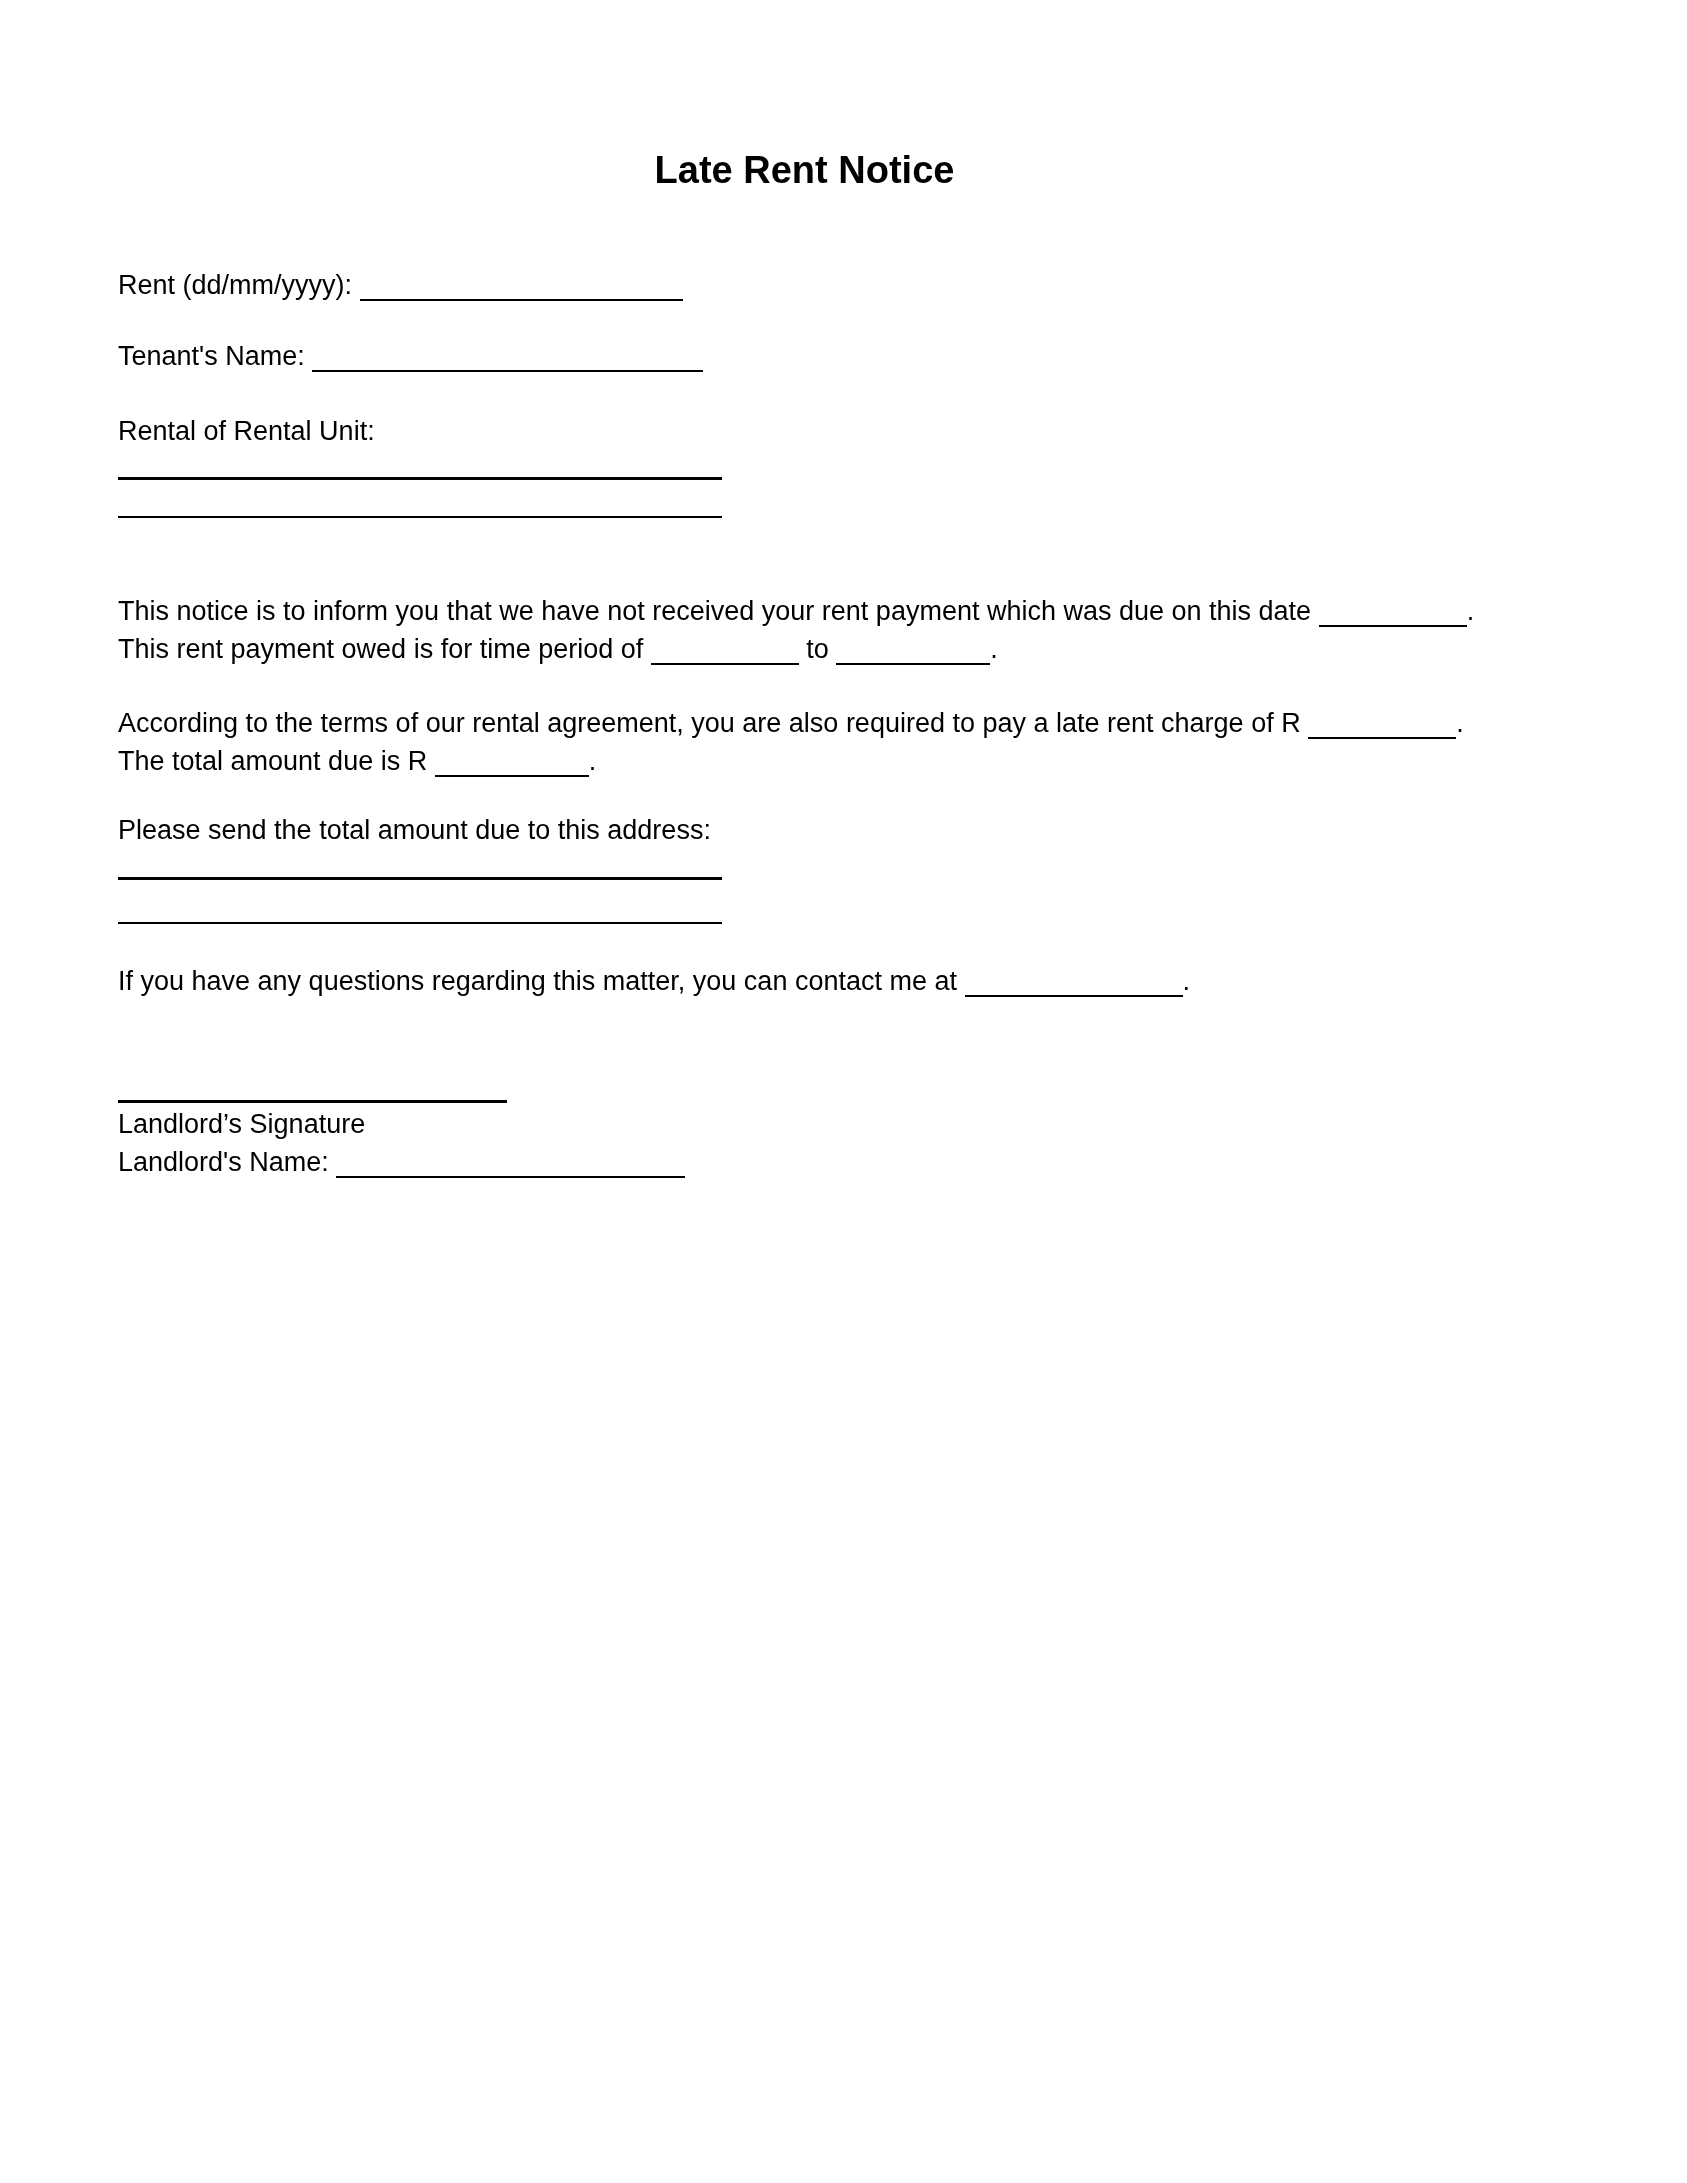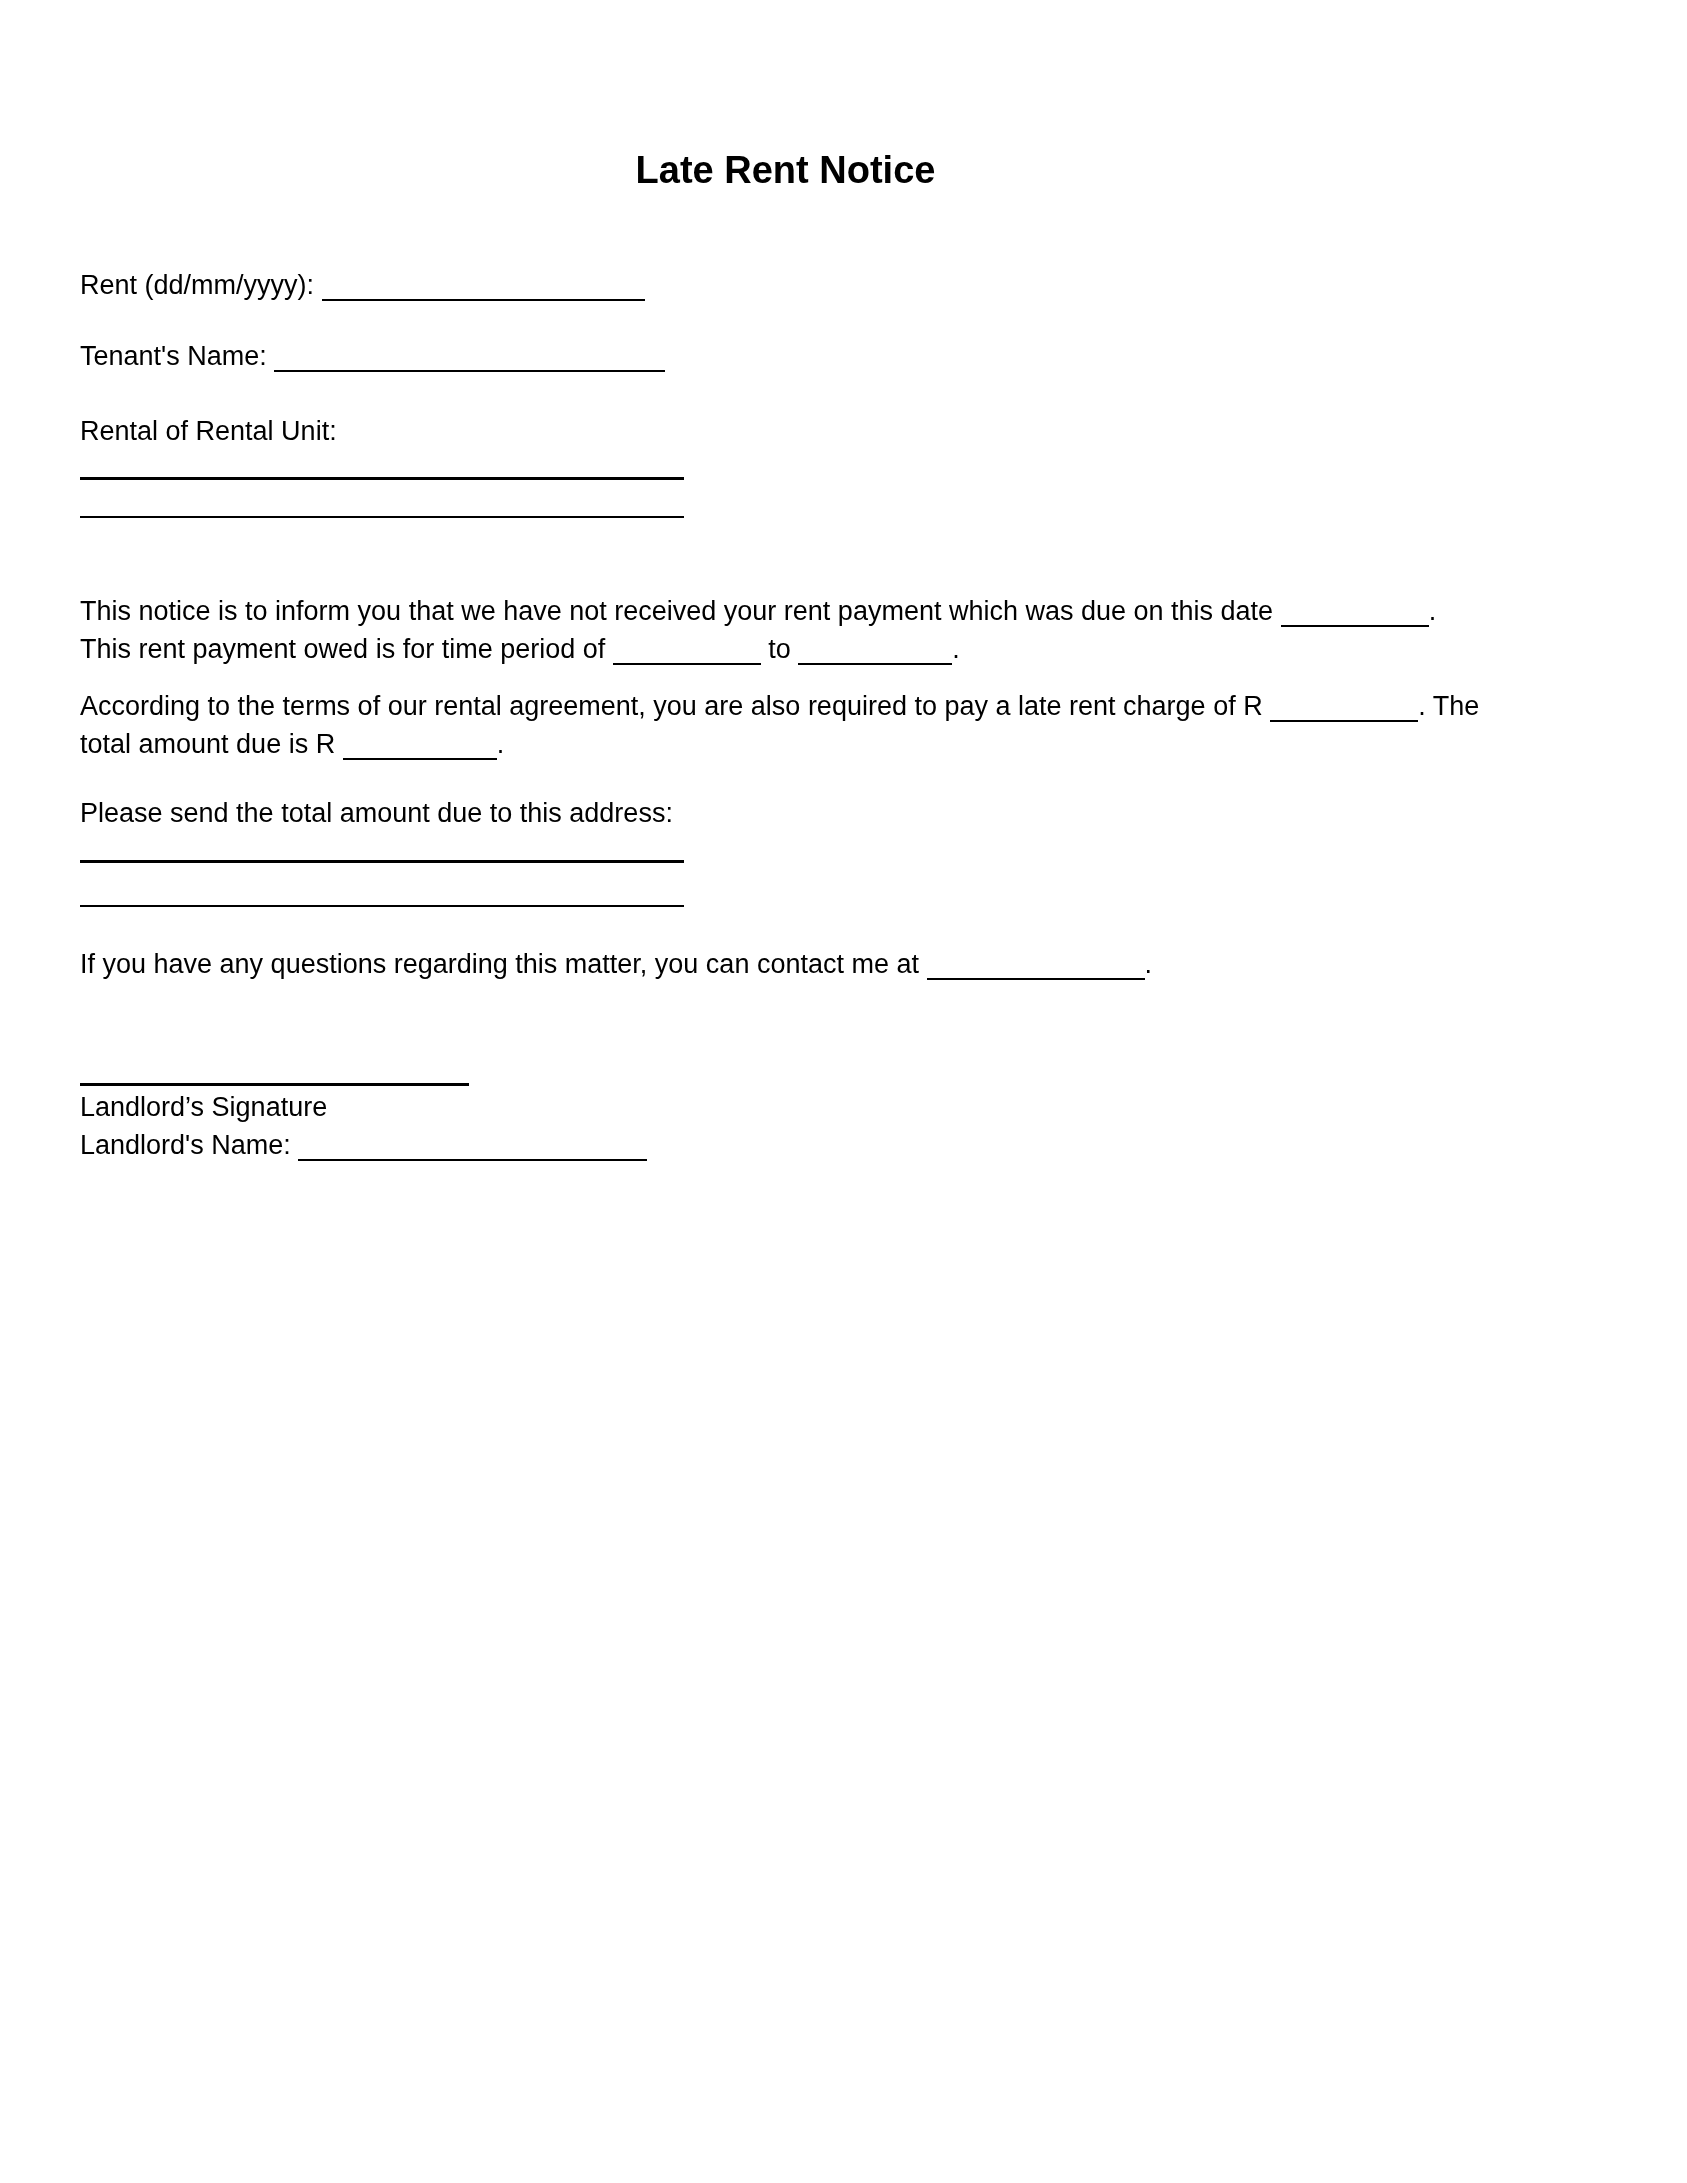--- a/index.html
+++ b/index.html
@@ -2,21 +2,21 @@
 <html style="font-size:14px"><head>
 <meta charset="utf-8">
 <style>
   html, body { margin: 0; padding: 0; background: #ffffff; }
   .page {
     position: relative;
     width: 1687px;
     height: 2184px;
     background: #ffffff;
     box-sizing: border-box;
-    padding: 148px 196px 0 80px;
+    padding: 148px 196px 0 118px;
     font-family: "Liberation Sans", "DejaVu Sans", sans-serif;
     font-size: 27px;
     line-height: 38px;
     color: #000000;
   }
   .title {
     margin: 0;
     font-size: 38px;
     line-height: 45px;
     font-weight: bold;
@@ -29,21 +29,21 @@
   .rule {
     height: 2.6px;
     background: #000000;
     border: 0;
     width: 604px;
     margin: 0;
   }
   .rule-addr-1   { margin-top: 27px; }
   .rule-addr-2   { margin-top: 36px; }
   .para-notice   { margin-top: 74px; }
-  .para-charge   { margin-top: 19px; }
+  .para-charge   { margin-top: 36px; }
   .row-send      { margin-top: 31px; }
   .rule-send-1   { margin-top: 28px; }
   .rule-send-2   { margin-top: 42px; }
   .para-contact  { margin-top: 38px; }
   .sig-rule      { width: 389px; margin-top: 100px; }
   .row-sig-label { margin-top: 1.7px; }
   .row-name      { }
   .blank {
     display: inline-block;
     height: 8.7px;

